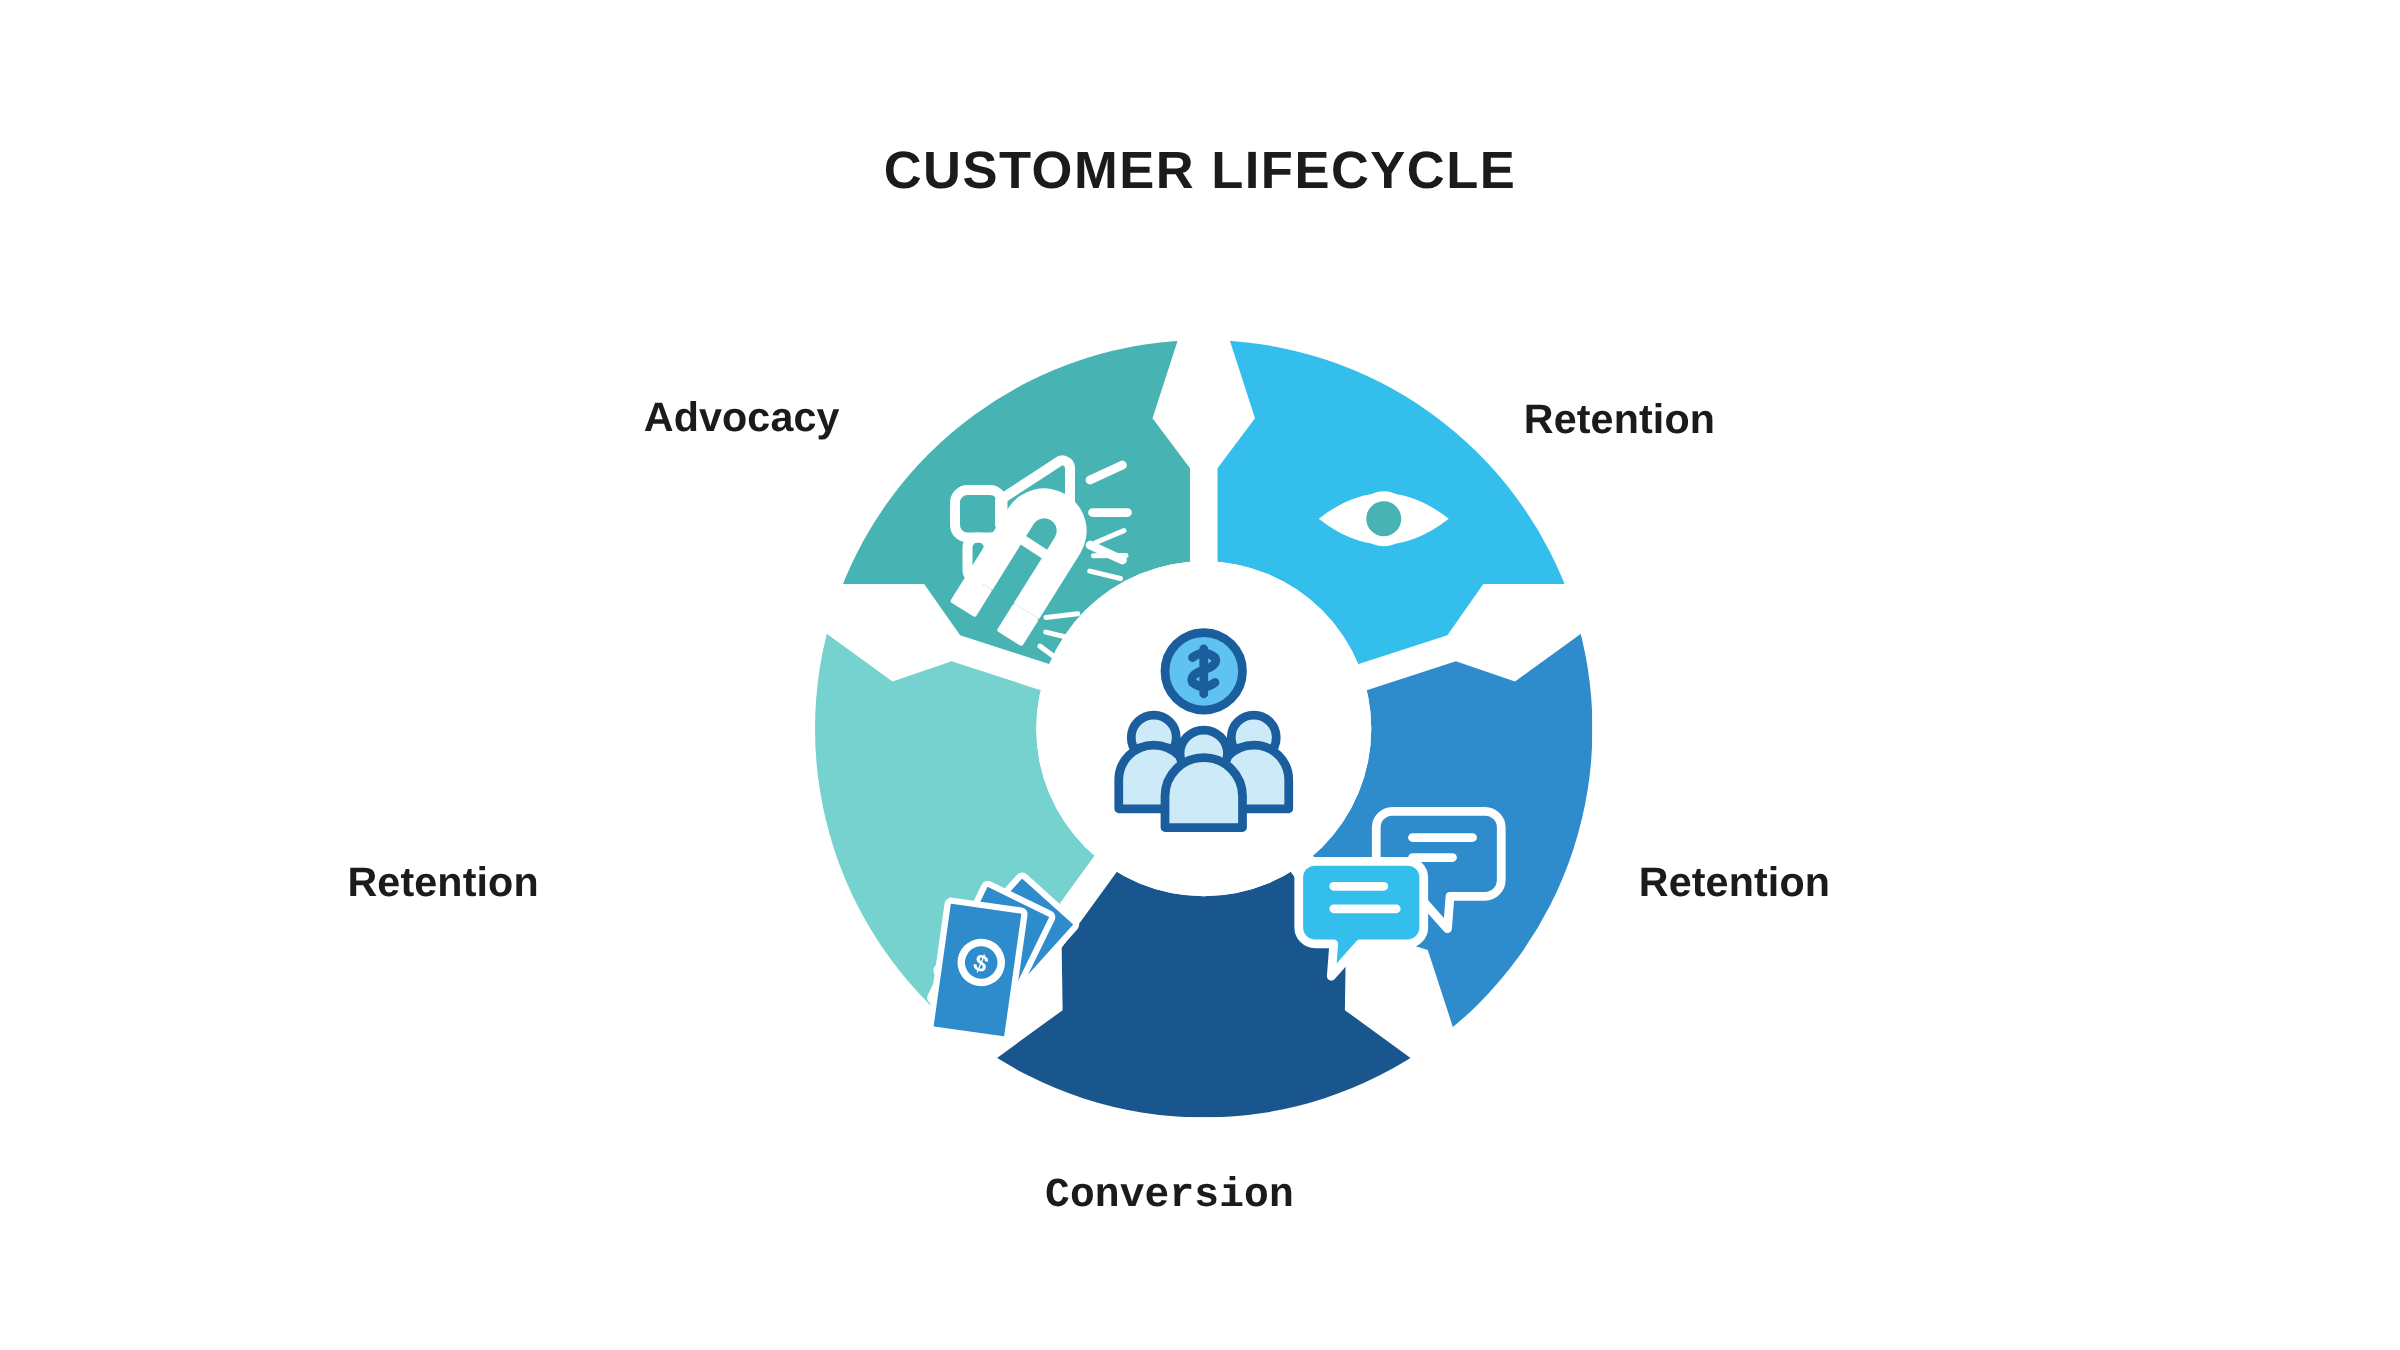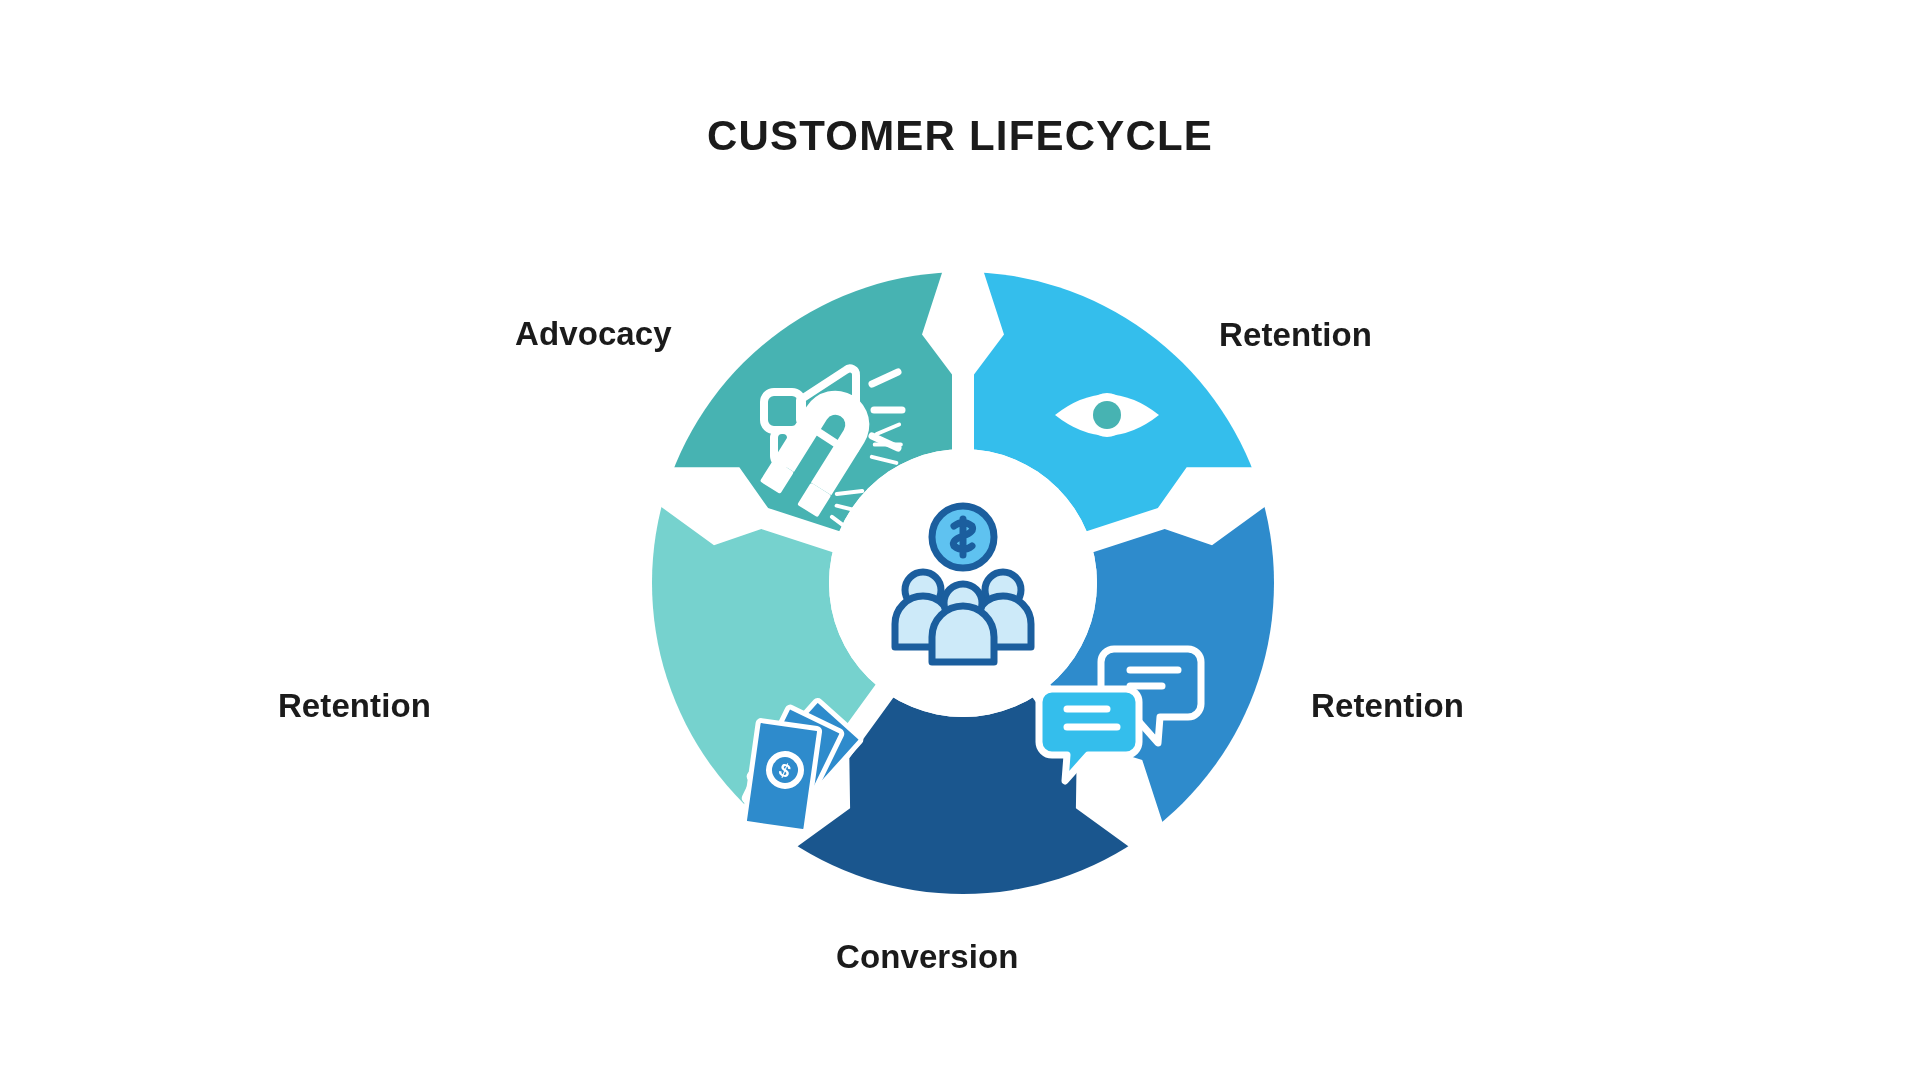--- a/index.html
+++ b/index.html
@@ -53,21 +53,21 @@
     font-family: "Liberation Sans", sans-serif;
     font-size: 33px;
     font-weight: 700;
     color: #1b1b1b;
     white-space: nowrap;
     letter-spacing: 0.1px;
   }
   #label-advocacy   { left: 515px;  top: 315px; }
   #label-awareness  { left: 1219px; top: 316px; }
   #label-engagement { left: 1311px; top: 687px; }
-  #label-conversion { left: 836px;  top: 938px; }
+  #label-conversion { left: 836px;  top: 938px; font-family: Liberation Mono, monospace; }
   #label-retention  { right: 1489px; top: 687px; text-align: left; }
 </style>
 </head>
 <body>
 
 <div id="stage">
 
   <div class="title">CUSTOMER LIFECYCLE</div>
 
   <div id="wheel-wrap">

